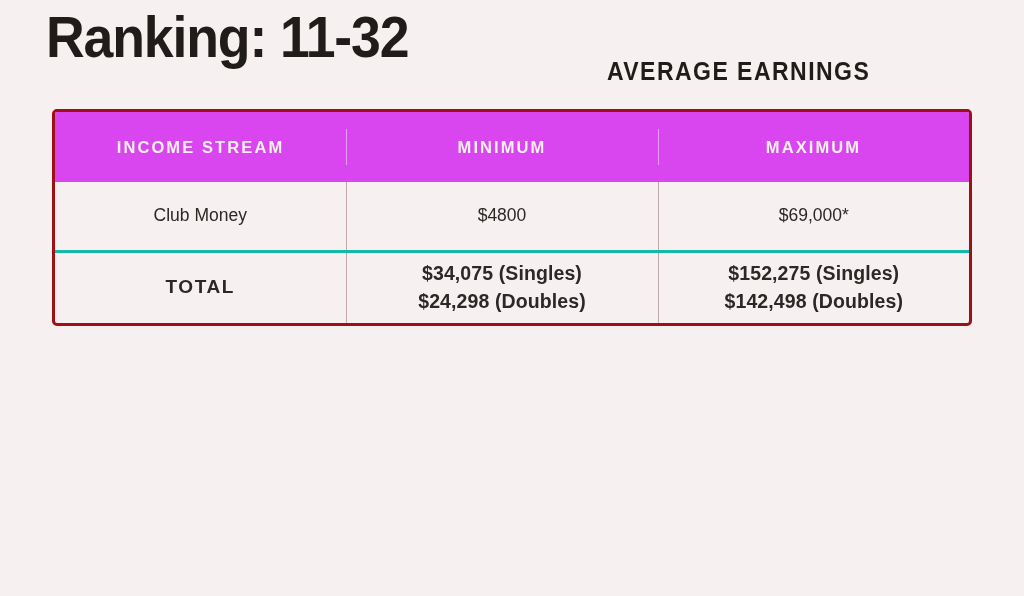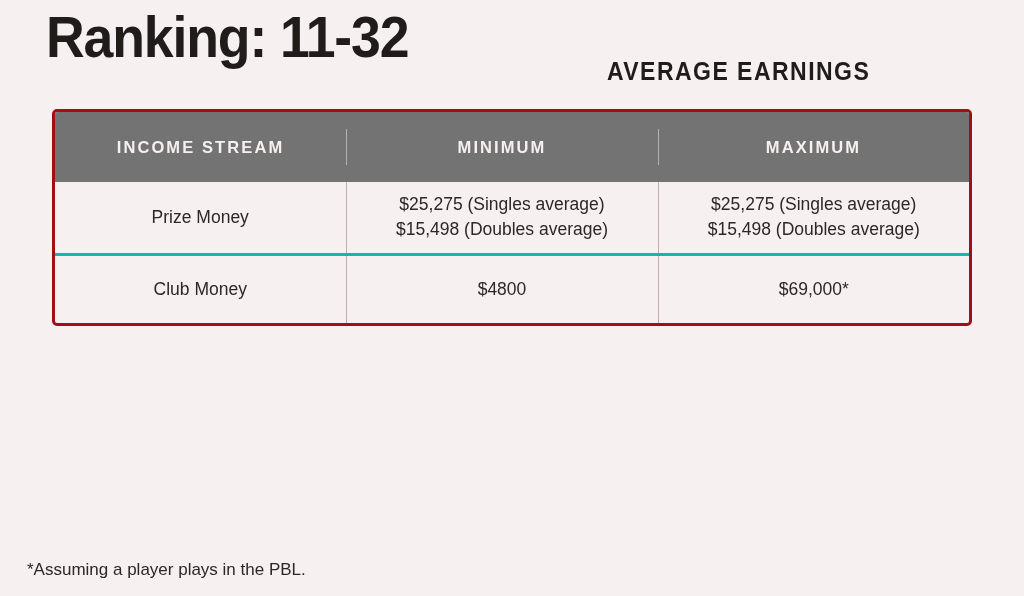--- a/index.html
+++ b/index.html
@@ -86,21 +86,21 @@
     box-sizing: border-box;
   }
 
   
   .col-stream { width: 291px; }
   .col-min    { width: 312px; }
   .col-max    { width: 311px; }
 
   
   .thead .cell {
-    background: #737373;
+    background: #d946ef;
     color: #f6f1ef;
     height: 70px;
     font-size: 16.5px;
     font-weight: 600;
     letter-spacing: 2.1px;
     text-transform: uppercase;
     position: relative;
   }
   .thead .cell.col-min::before,
   .thead .cell.col-max::before {
@@ -168,44 +168,43 @@
     <div class="table-inner">
 
       <div class="row thead">
         <div class="cell col-stream">INCOME STREAM</div>
         <div class="cell col-min">MINIMUM</div>
         <div class="cell col-max">MAXIMUM</div>
       </div>
 
       <div class="tbody" style="display:table-row-group">
 
-        <div class="row row-prize">
-          <div class="cell col-stream">Prize Money</div>
-          <div class="cell col-min">
-            <span class="cell-line">$25,275 (Singles average)</span>
-            <span class="cell-line">$15,498 (Doubles average)</span>
-          </div>
-          <div class="cell col-max">
-            <span class="cell-line">$25,275 (Singles average)</span>
-            <span class="cell-line">$15,498 (Doubles average)</span>
-          </div>
-        </div>
 
         <div class="row">
           <div class="cell col-stream">Club Money</div>
           <div class="cell col-min">
             <span class="cell-line">$4800</span>
           </div>
           <div class="cell col-max">
             <span class="cell-line">$69,000*</span>
           </div>
         </div>
 
 
 
+        <div class="row row-total">
+          <div class="cell col-stream">TOTAL</div>
+          <div class="cell col-min">
+            <span class="cell-line">$34,075 (Singles)</span>
+            <span class="cell-line">$24,298 (Doubles)</span>
+          </div>
+          <div class="cell col-max">
+            <span class="cell-line">$152,275 (Singles)</span>
+            <span class="cell-line">$142,498 (Doubles)</span>
+          </div>
+        </div>
 
       </div>
     </div>
   </div>
 
-  <div class="footnote">*Assuming a player plays in the PBL.</div>
 
 </div>
 
 </body></html>

